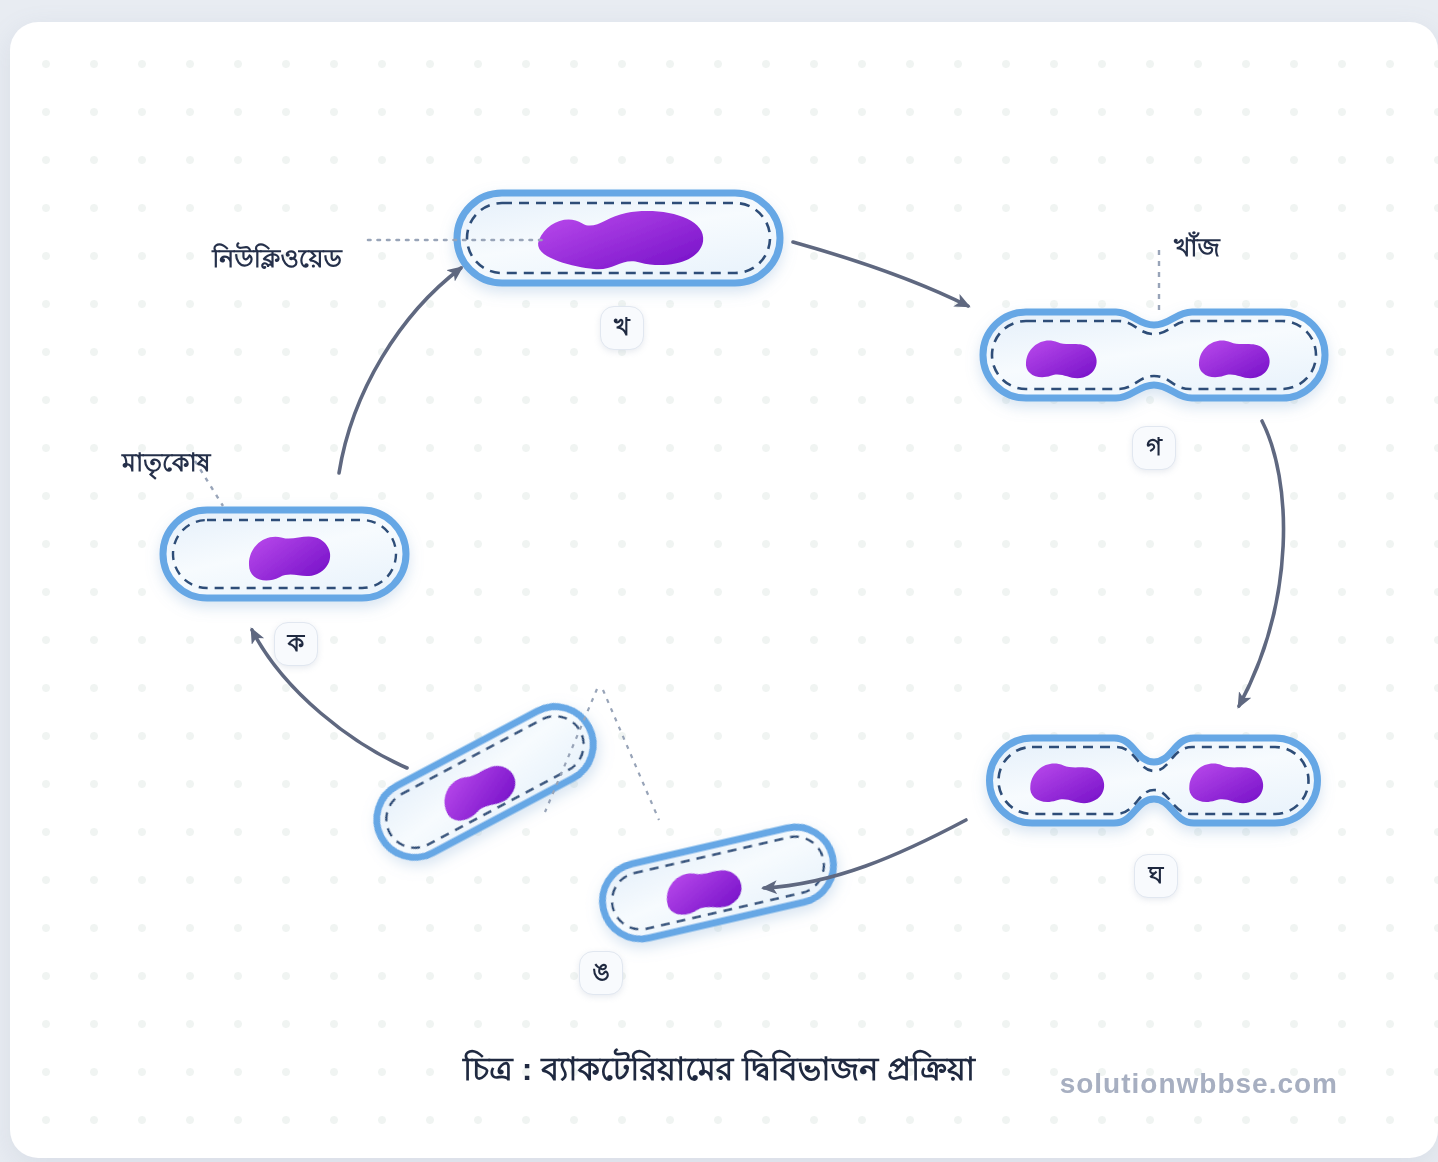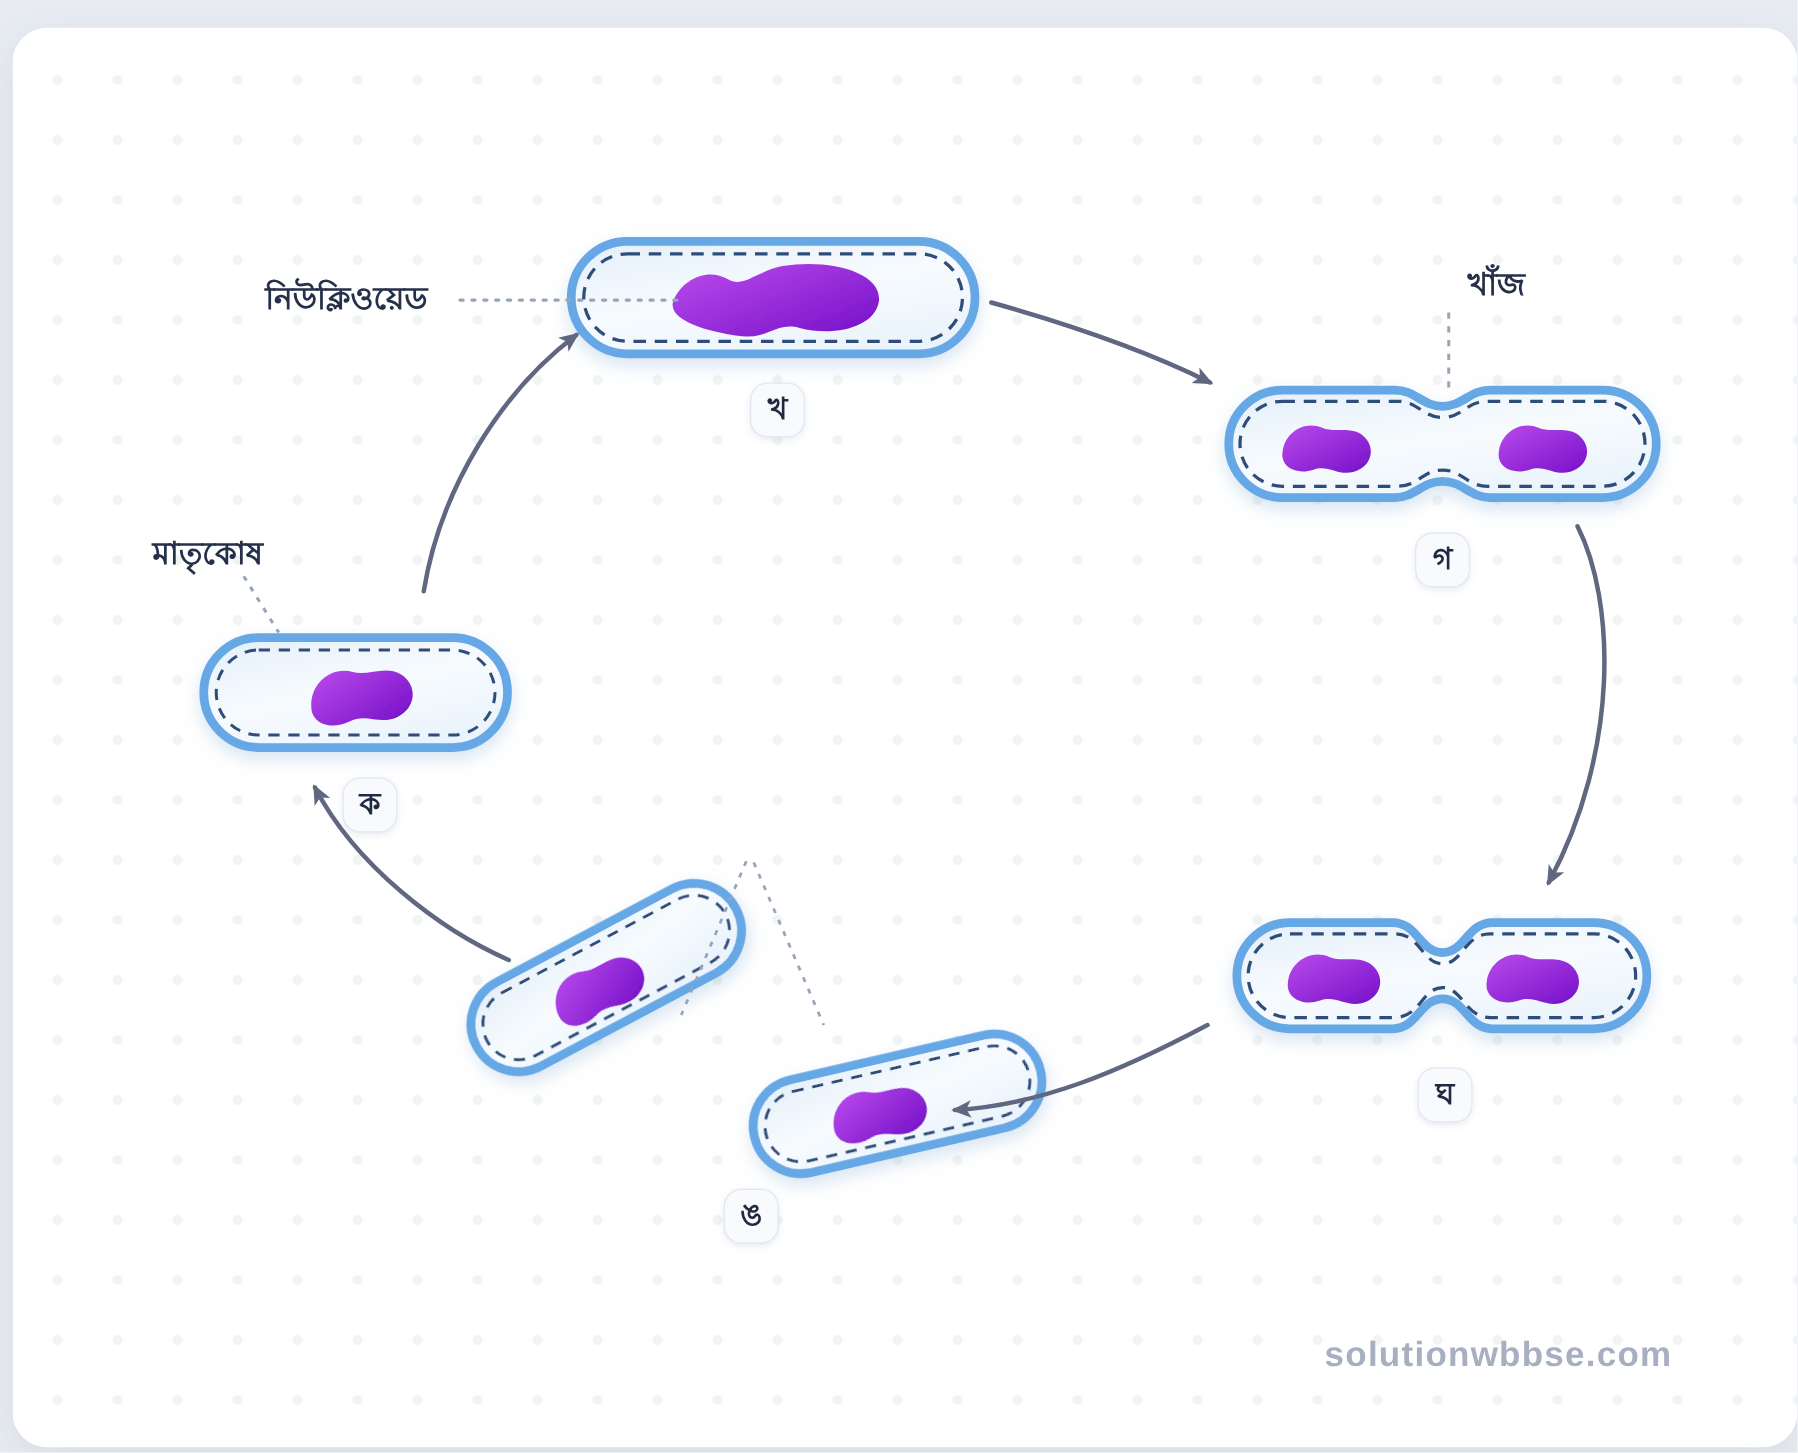--- a/index.html
+++ b/index.html
@@ -27,21 +27,21 @@
     text-align:center; font-size:42px; font-weight:800; letter-spacing:0.5px;
   }
   .caption {
     position:absolute; top:1044px; left:0; width:100%;
     text-align:center; font-size:32px; font-weight:800;
   }
   .watermark {
     position:absolute; top:1068px; right:100px;
     font-size:28px; font-weight:700; color:#A7AFC1; letter-spacing:1px;
   }
-  .ann { position:absolute; font-size:25px; font-weight:700; color:#25304A; }
+  .ann { position:absolute; font-size:25px; font-weight:700; color:#25304A;margin-top:20px; }
   .ann-nucleoid { left:140px; top:219px; width:202px; text-align:right; }
   .ann-groove   { left:1098px; top:208px; width:122px; text-align:right; }
   .ann-mother   { left:122px; top:423px; width:142px; text-align:left; }
   .ann-daughter { left:518px; top:648px; width:166px; text-align:center; }
   .badge {
     position:absolute; width:44px; height:44px;
     background:#F8FAFD; border:1.5px solid #E1E7F0; border-radius:14px;
     display:flex; align-items:center; justify-content:center;
     font-size:24px; font-weight:700; color:#1F2940;
     box-shadow:0 2px 6px rgba(140,155,180,0.20);
@@ -132,14 +132,15 @@
   <div class="ann ann-nucleoid">নিউক্লিওয়েড</div>
   <div class="ann ann-groove">খাঁজ</div>
   <div class="ann ann-mother">মাতৃকোষ</div>
 
   <div class="badge badge-ka">ক</div>
   <div class="badge badge-kha">খ</div>
   <div class="badge badge-ga">গ</div>
   <div class="badge badge-gha">ঘ</div>
   <div class="badge badge-uma">ঙ</div>
 
+  <div class="caption">চিত্র : ব্যাকটেরিয়ামের দ্বিবিভাজন প্রক্রিয়া</div>
   <div class="watermark">solutionwbbse.com</div>
 </div>
 
 </body></html>

